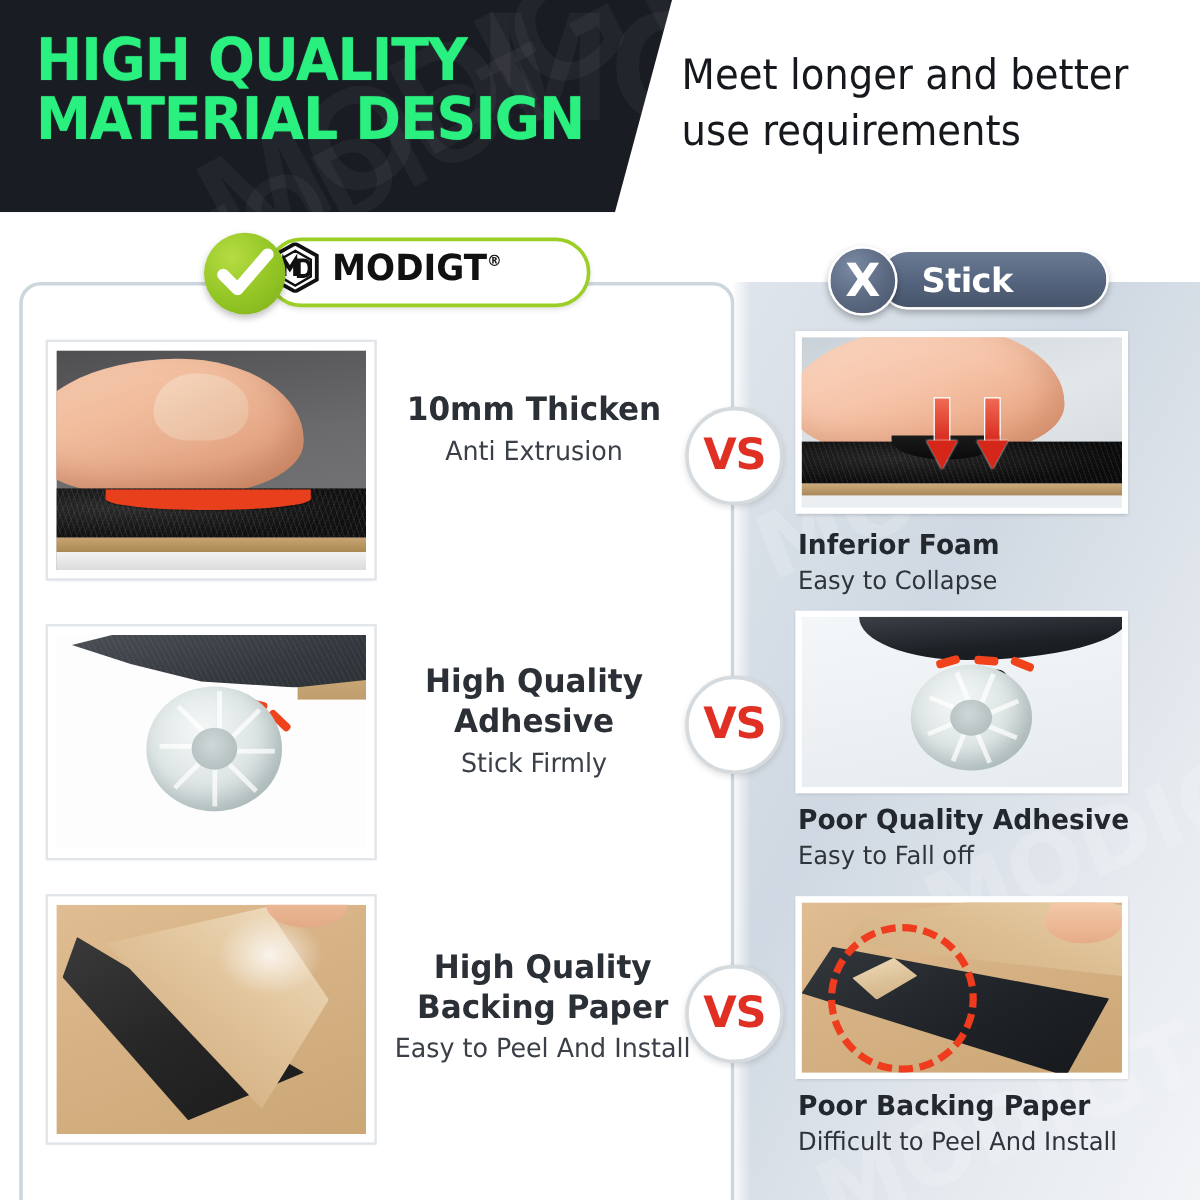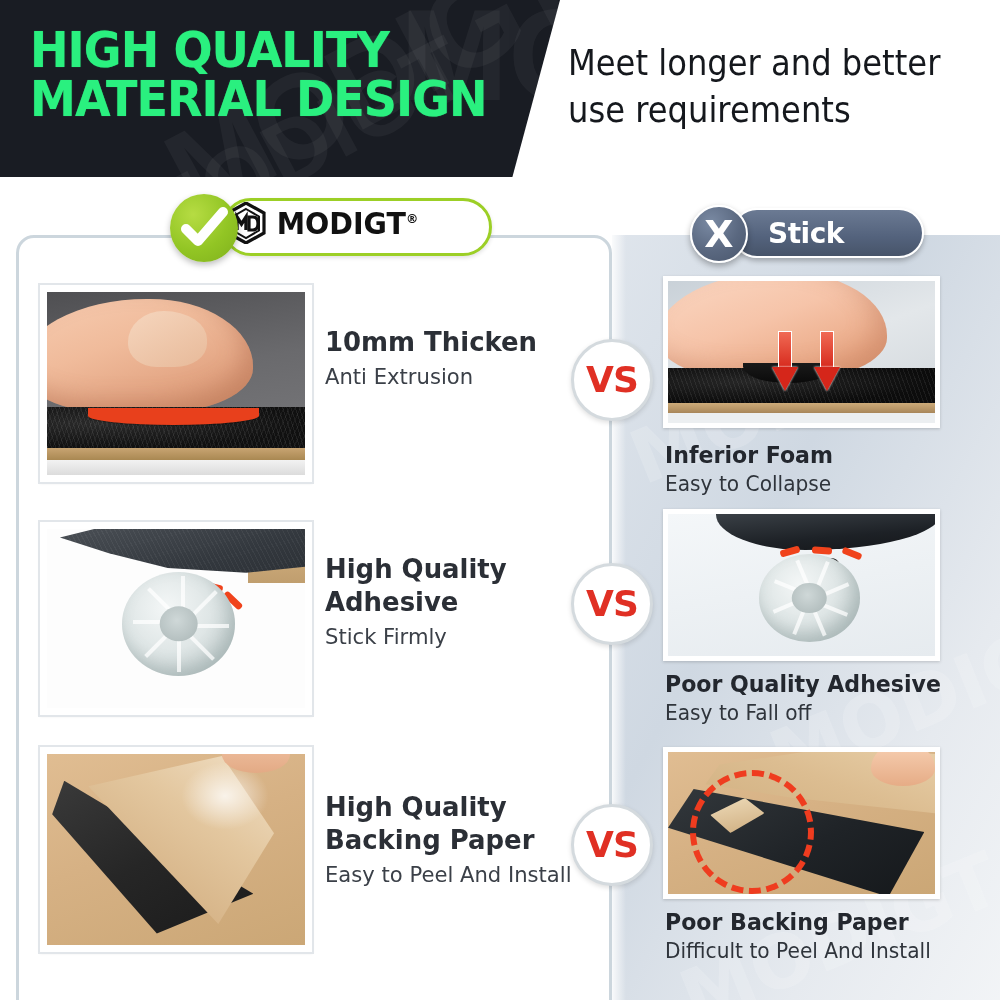--- a/index.html
+++ b/index.html
@@ -94,21 +94,21 @@
     position:absolute;left:0;top:0;width:54px;height:54px;color:#fff;font-weight:bold;
     font-size:38px;line-height:54px;text-align:center;font-family:"DejaVu Sans",sans-serif;
   }
 
   
   .row{position:absolute;left:0;width:1000px;}
   .photo{position:absolute;overflow:hidden;background:#fff;}
   .photo-frame-left{border:7px solid #fff;outline:2px solid #e2e6ea;box-sizing:border-box;box-shadow:0 1px 3px rgba(0,0,0,.12);}
   .photo-frame-right{border:5px solid #fff;box-sizing:border-box;box-shadow:0 1px 3px rgba(0,0,0,.18);}
 
-  .txt-left{position:absolute;}
+  .txt-left{position:absolute;text-align:center;}
   .title-l{font-family:"DejaVu Sans",sans-serif;font-weight:bold;font-size:27px;color:#2b2f36;line-height:33px;transform:scaleX(.96);transform-origin:left top;}
   .sub-l{font-family:"DejaVu Sans",sans-serif;font-weight:400;font-size:22px;color:#3b4048;line-height:30px;margin-top:4px;transform:scaleX(.96);transform-origin:left top;}
 
   .txt-right{position:absolute;}
   .title-r{font-family:"DejaVu Sans",sans-serif;font-weight:bold;font-size:23px;color:#23272e;line-height:27px;transform:scaleX(.96);transform-origin:left top;}
   .sub-r{font-family:"DejaVu Sans",sans-serif;font-weight:400;font-size:21px;color:#2f343b;line-height:27px;margin-top:2px;transform:scaleX(.96);transform-origin:left top;}
 
   .vs{
     position:absolute;width:82px;height:82px;border-radius:50%;background:#fff;
     border:3px solid #d4dade;box-shadow:0 2px 5px rgba(0,0,0,.13);z-index:5;box-sizing:border-box;

